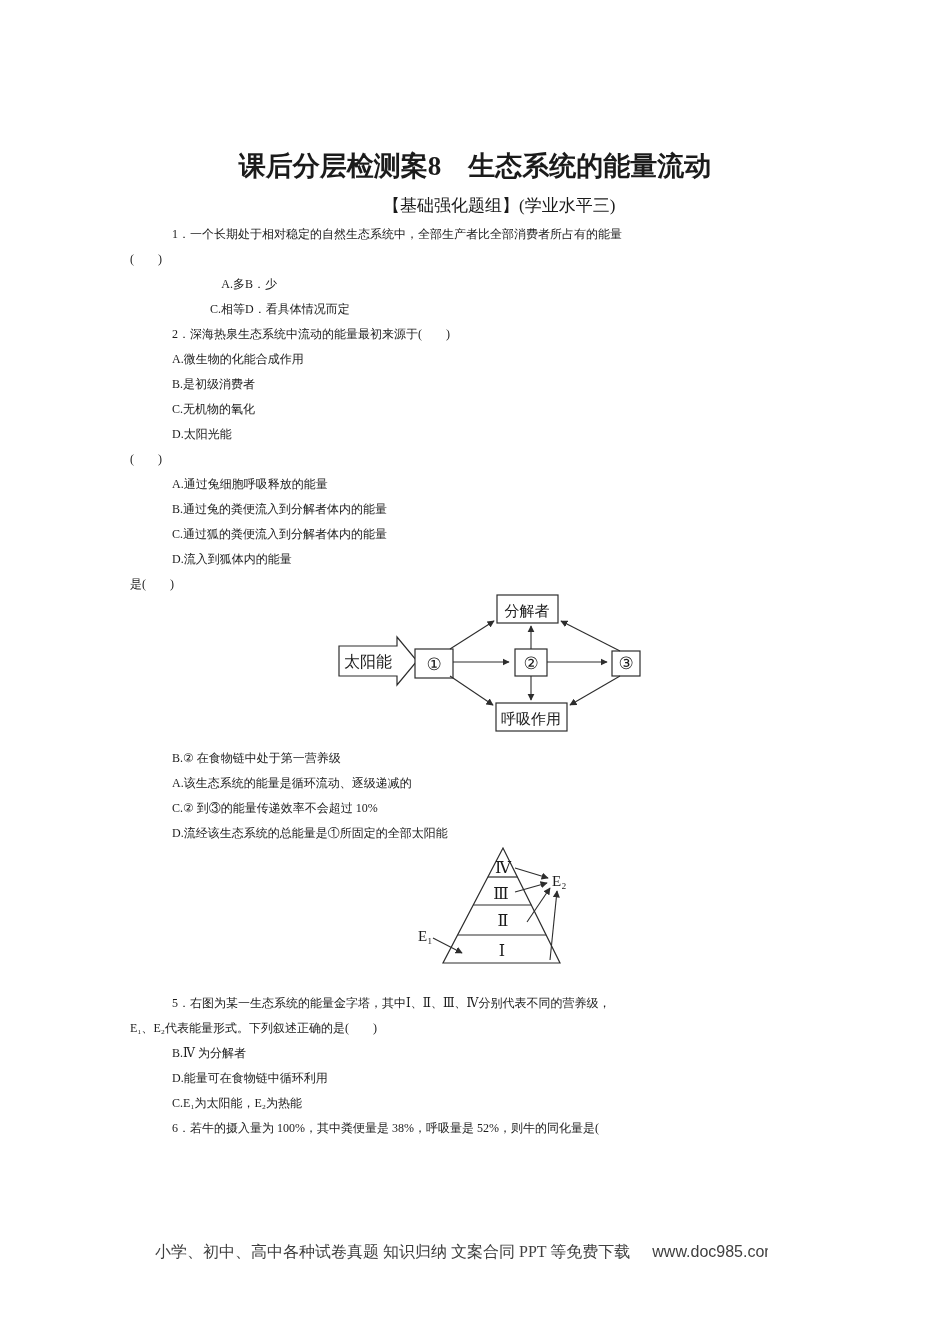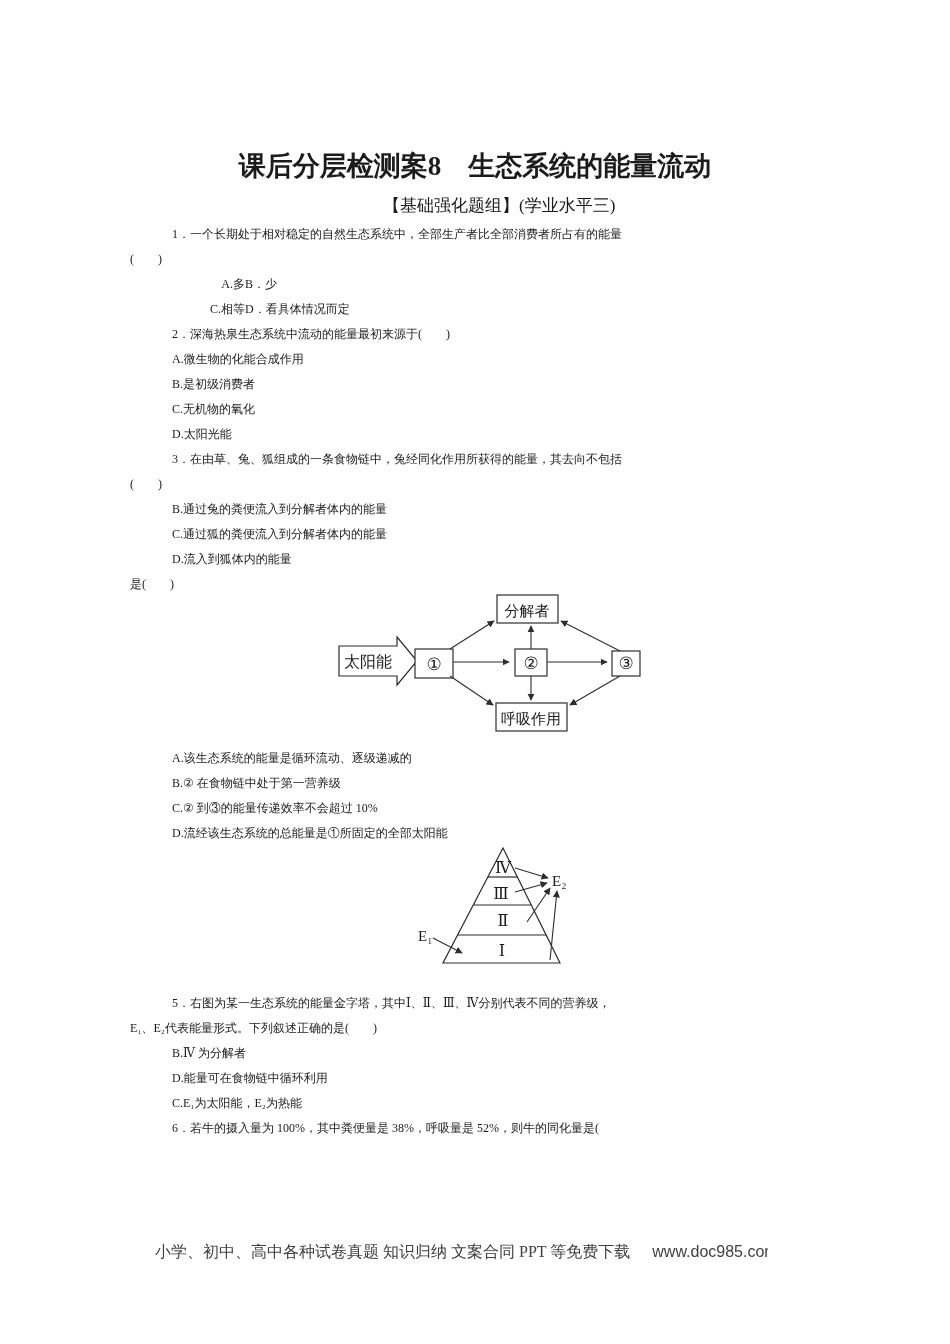--- a/index.html
+++ b/index.html
@@ -44,22 +44,22 @@
       <div class="ln opt">
         <span class="optcell">C.相等</span><span>D．看具体情况而定</span>
       </div>
 
       <div class="ln ind">2．深海热泉生态系统中流动的能量最初来源于(　　)</div>
       <div class="ln opt">A.微生物的化能合成作用</div>
       <div class="ln opt">B.是初级消费者</div>
       <div class="ln opt">C.无机物的氧化</div>
       <div class="ln opt">D.太阳光能</div>
 
-      <div class="ln ind">3．在由草、兔、狐组成的一条食物链中，兔经同化作用所获得的能量，其去向不包括</div>
       <div class="ln">(　　)</div>
+      <div class="ln opt">A.通过兔细胞呼吸释放的能量</div>
       <div class="ln opt">B.通过兔的粪便流入到分解者体内的能量</div>
       <div class="ln opt">C.通过狐的粪便流入到分解者体内的能量</div>
       <div class="ln opt">D.流入到狐体内的能量</div>
 
       <div class="ln">是(　　)</div>
 
       <div class="diagA">
         <svg width="345" height="155" viewBox="0 0 345 155">
           <defs>
             <marker id="ah1" viewBox="0 0 10 10" refX="9" refY="5" markerWidth="6.5" markerHeight="6.5" orient="auto">
@@ -85,22 +85,22 @@
           <line class="arrow" x1="217" y1="71" x2="277" y2="71" marker-end="url(#ah1)"></line>
           <line class="arrow" x1="120" y1="58" x2="164" y2="30" marker-end="url(#ah1)"></line>
           <line class="arrow" x1="201" y1="58" x2="201" y2="35" marker-end="url(#ah1)"></line>
           <line class="arrow" x1="290" y1="60" x2="231" y2="30" marker-end="url(#ah1)"></line>
           <line class="arrow" x1="120" y1="85" x2="163" y2="114" marker-end="url(#ah1)"></line>
           <line class="arrow" x1="201" y1="85" x2="201" y2="109" marker-end="url(#ah1)"></line>
           <line class="arrow" x1="290" y1="85" x2="240" y2="114" marker-end="url(#ah1)"></line>
         </svg>
       </div>
 
+      <div class="ln opt">B.② 在食物链中处于第一营养级</div>
       <div class="ln opt">A.该生态系统的能量是循环流动、逐级递减的</div>
-      <div class="ln opt">B.② 在食物链中处于第一营养级</div>
       <div class="ln opt">C.② 到③的能量传递效率不会超过 10%</div>
       <div class="ln opt">D.流经该生态系统的总能量是①所固定的全部太阳能</div>
 
       <div class="diagB">
         <svg width="210" height="145" viewBox="0 0 210 145">
           <defs>
             <marker id="ah2" viewBox="0 0 10 10" refX="9" refY="5" markerWidth="6.5" markerHeight="6.5" orient="auto">
               <path d="M0,0 L10,5 L0,10 z" fill="#2d2d2d"></path>
             </marker>
           </defs>

